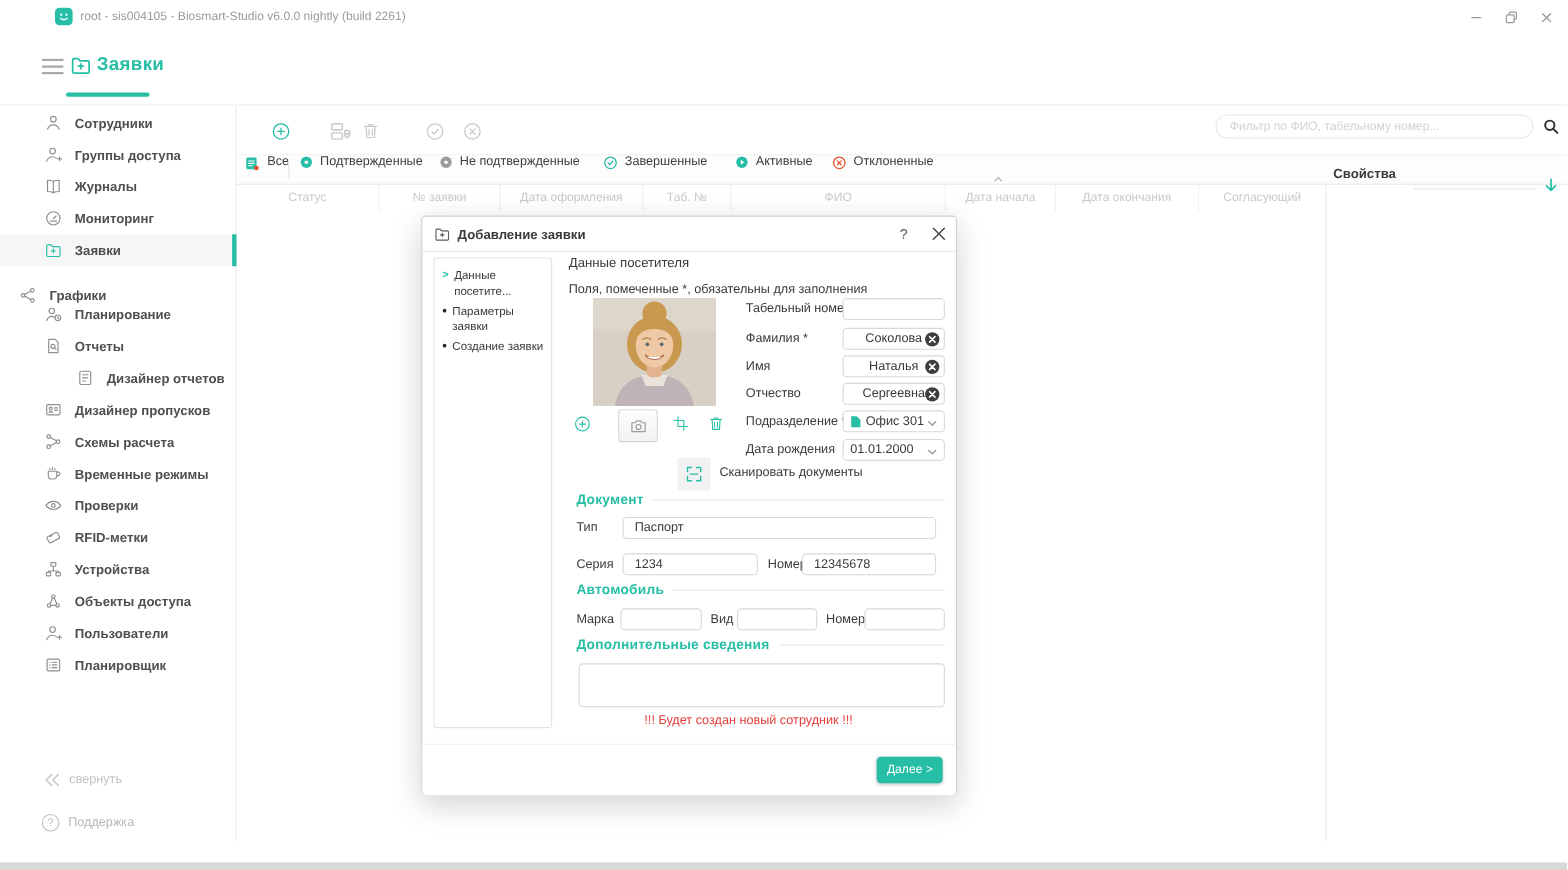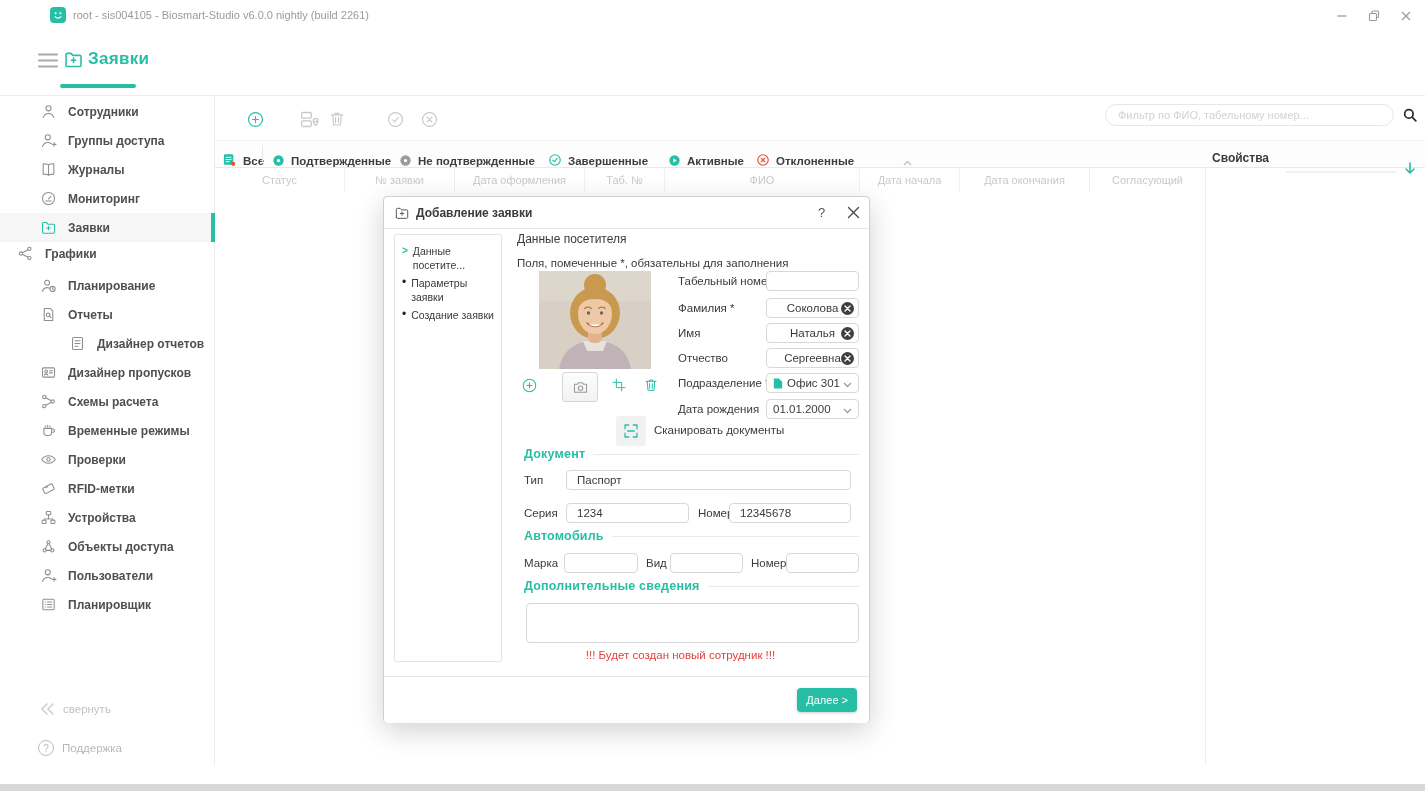--- a/index.html
+++ b/index.html
@@ -28,21 +28,21 @@
   .side-item.active .bar{position:absolute;right:0;top:0;width:4px;height:29px;background:#26bfa6;}
   .side-foot{position:absolute;display:flex;align-items:center;gap:8px;font-size:11.5px;color:#c2c2c2;}
   
   .tbtn{position:absolute;cursor:pointer;}
   .search{position:absolute;left:1105px;top:104px;width:289px;height:22px;border:1px solid #e7e7e7;border-radius:12px;
           box-sizing:border-box;padding:0 12px;font-size:11px;color:#555;outline:none;font-family:"Liberation Sans",sans-serif;}
   .search::placeholder{color:#d2d2d2;}
   
   .filterrow{position:absolute;left:215px;top:140px;width:1210px;height:28px;background:#fdfdfd;
              border-top:1px solid #f3f3f3;border-bottom:1px solid #e8e8e8;box-sizing:border-box;}
-  .ftab{position:absolute;top:0;height:26px;display:flex;align-items:flex-end;gap:6px;font-size:11.5px;color:#3d3d3d;cursor:pointer;white-space:nowrap;font-weight:bold;}
+  .ftab{position:absolute;top:0;height:26px;display:flex;align-items:flex-start;gap:6px;font-size:11.5px;color:#3d3d3d;cursor:pointer;white-space:nowrap;}
   .fsep{position:absolute;left:262px;top:145px;width:1px;height:17px;background:#e6e6e6;}
   
   .thead{position:absolute;left:215px;top:168px;width:990px;height:24px;display:flex;}
   .th{height:24px;display:flex;align-items:center;justify-content:center;font-size:11px;color:#c9c9c9;
       border-right:1px solid #f0f0f0;box-sizing:border-box;}
   
   .pdiv{position:absolute;left:1205px;top:168px;width:1px;height:597px;background:#ececec;}
   .ptitle{position:absolute;left:1212px;top:151px;font-size:12px;font-weight:bold;color:#3a3a3a;}
   .pline{position:absolute;left:1285px;top:171px;width:112px;height:2px;background:#f1f1f1;border-radius:1px;}
   .bottomstrip{position:absolute;left:0;top:784px;width:1425px;height:7px;background:#d9d9d9;}
@@ -153,21 +153,21 @@
       <span>Журналы</span>
       </div>
     <div class="side-item active" style="top:117px;">
       <span class="bar"></span>
       <svg class="ic teal" width="17" height="17" viewBox="0 0 24 24">
           <path d="M3.5 18.5v-12c0-.8.6-1.5 1.4-1.5h4.3l2 2.3h8c.8 0 1.4.7 1.4 1.5v9.7c0 .8-.6 1.5-1.4 1.5H4.9c-.8 0-1.4-.7-1.4-1.5z"></path>
           <path d="M12 10.3v5M9.5 12.8h5"></path>
         </svg>
       <span>Заявки</span>
       </div>
-    <div class="side-item" style="top:143px;padding-left:17px;">
+    <div class="side-item" style="top:158px;padding-left:17px;">
       <svg class="ic" width="17" height="17" viewBox="0 0 24 24">
           <circle cx="5.5" cy="12" r="2.3"></circle>
           <circle cx="17.5" cy="5.5" r="2.3"></circle>
           <circle cx="17.5" cy="18.5" r="2.3"></circle>
           <path d="M7.6 11l7.8-4.4M7.6 13l7.8 4.4"></path>
         </svg>
       <span>Графики</span>
       </div>
     <div class="side-item" style="top:175px;">
       <svg class="ic" width="17" height="17" viewBox="0 0 24 24">

